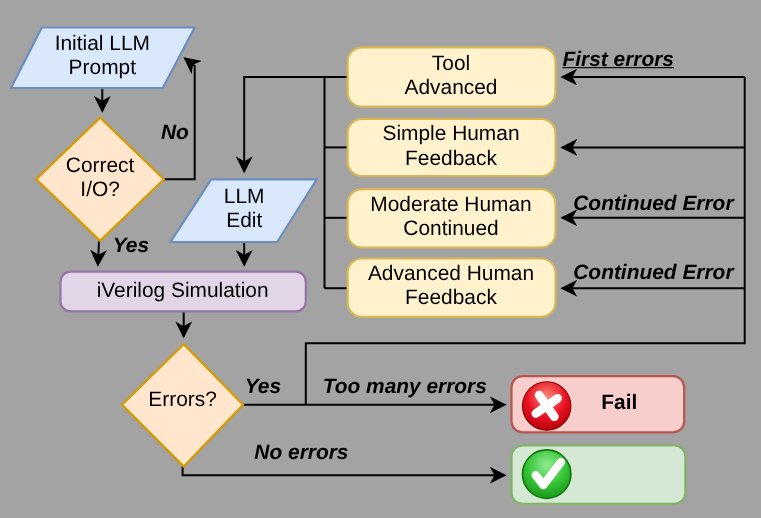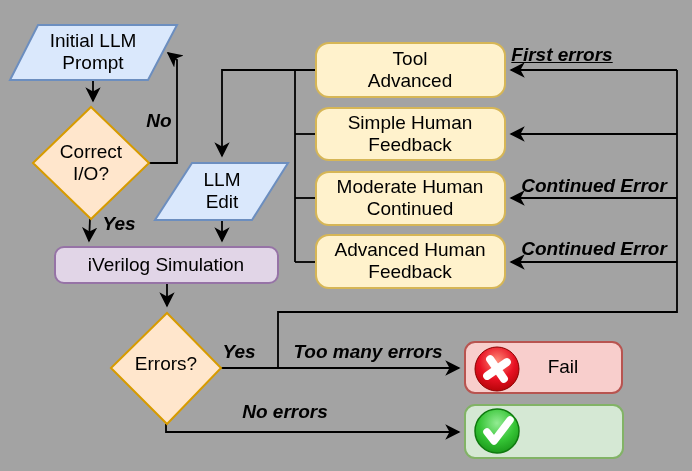--- a/index.html
+++ b/index.html
@@ -92,24 +92,24 @@
   <div class="node-label" style="left:166px;top:265px;">iVerilog Simulation</div>
   <div class="node-label" style="left:166px;top:364px;">Errors?</div>
   <div class="node-label" style="left:410px;top:70px;">Tool
 Advanced</div>
   <div class="node-label" style="left:410px;top:134px;">Simple Human
 Feedback</div>
   <div class="node-label" style="left:410px;top:198px;">Moderate Human
 Continued</div>
   <div class="node-label" style="left:410px;top:261px;">Advanced Human
 Feedback</div>
-  <div class="node-label" style="left:563px;top:367px;">Fail</div>
+  <div class="node-label" style="left:563px;top:367px;font-weight:bold;">Fail</div>
 
   <div class="edge-label" style="left:146px;top:121px;margin-left:13px;">No</div>
   <div class="edge-label" style="left:119px;top:224px;">Yes</div>
   <div class="edge-label" style="left:239px;top:352px;">Yes</div>
   <div class="edge-label" style="left:562px;top:55px;text-decoration:underline;">First errors</div>
   <div class="edge-label" style="left:594px;top:186px;">Continued Error</div>
   <div class="edge-label" style="left:594px;top:249px;">Continued Error</div>
   <div class="edge-label" style="left:368px;top:352px;">Too many errors</div>
-  <div class="edge-label" style="left:285px;top:412px;text-align:right;">No errors</div>
+  <div class="edge-label" style="left:274px;top:412px;text-align:right;">No errors</div>
 
 </div>
 
 </body></html>

